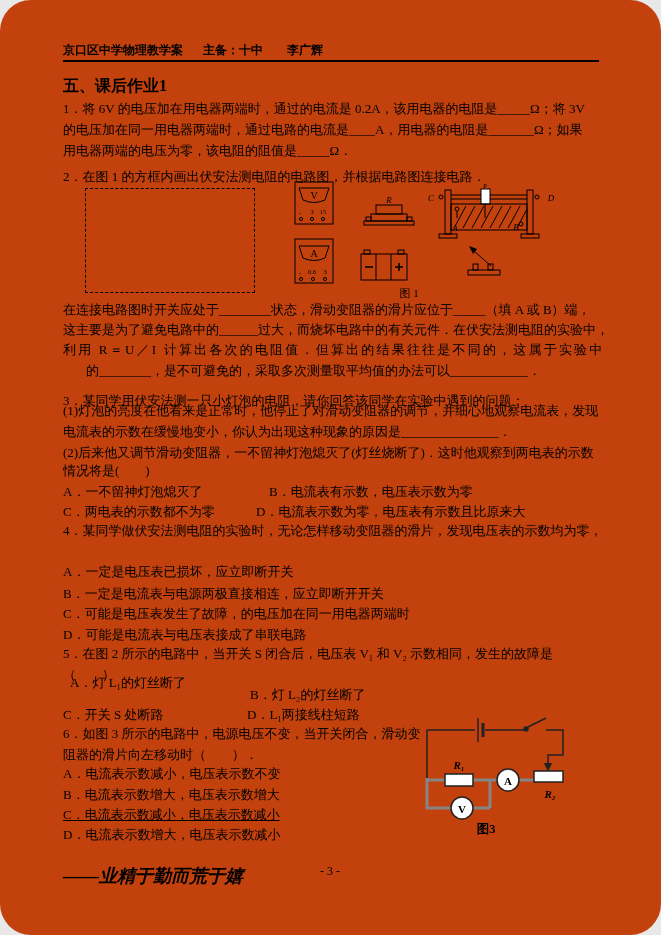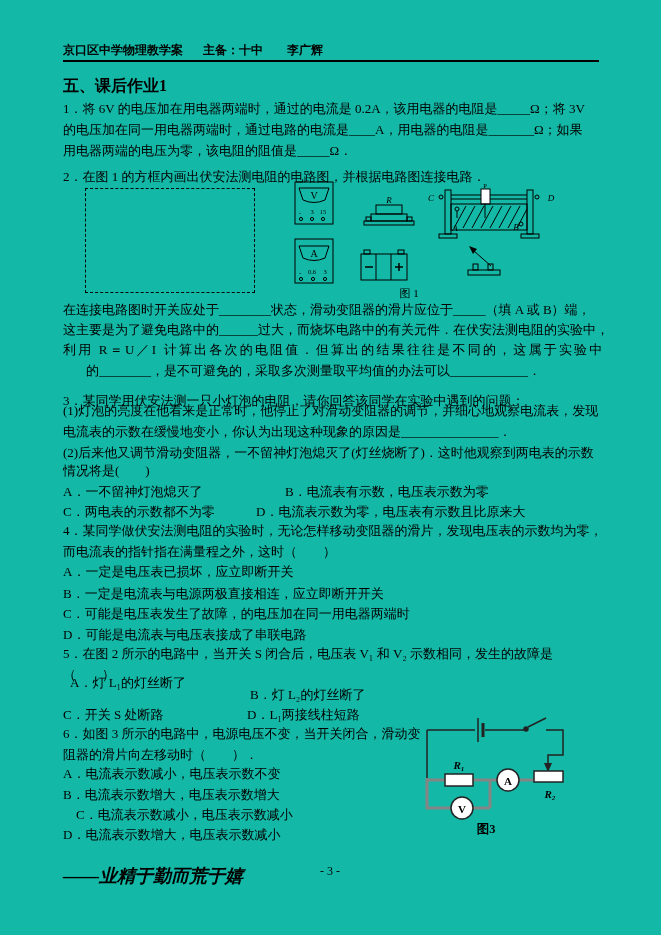--- a/index.html
+++ b/index.html
@@ -1,17 +1,17 @@
 <!DOCTYPE html>
 <html><head>
 <meta charset="utf-8">
 <style>
   html,body{margin:0;padding:0;background:#e8e8e8;}
-  .page{position:relative;width:661px;height:935px;background:#14b8a6;overflow:hidden;
-        font-family:"Liberation Serif","DejaVu Serif",serif;color:#000;}
+  .page{position:relative;width:661px;height:935px;background:#c2410c;overflow:hidden;
+        font-family:"Liberation Serif","DejaVu Serif",serif;color:#000;border-radius:31px;}
   .ln{position:absolute;font-size:13px;line-height:17px;white-space:nowrap;}
   .wide{letter-spacing:2.2px;}
   .hdr{position:absolute;font-size:12px;font-weight:bold;white-space:nowrap;}
   .rule{position:absolute;left:63px;top:60px;width:536px;height:0;border-top:2px solid #000;}
   .title{position:absolute;left:63px;top:76px;font-size:16px;font-weight:bold;}
   .dash{position:absolute;left:85px;top:188px;width:168px;height:103px;border:1.5px dashed #000;}
   .fig{position:absolute;}
   .foot{position:absolute;font-size:18px;font-weight:bold;white-space:nowrap;font-style:italic;}
   .pg{position:absolute;font-size:12px;}
   svg{display:block;}
@@ -135,43 +135,42 @@
   <div class="ln" style="left:63px;top:321px;">这主要是为了避免电路中的______过大，而烧坏电路中的有关元件．在伏安法测电阻的实验中，</div>
   <div class="ln wide" style="left:63px;top:341px;">利用 R＝U／I 计算出各次的电阻值．但算出的结果往往是不同的，这属于实验中</div>
   <div class="ln" style="left:63px;top:362px;padding-left:23px;">的________，是不可避免的，采取多次测量取平均值的办法可以____________．</div>
 
   <div class="ln" style="left:63px;top:392px;">3．某同学用伏安法测一只小灯泡的电阻，请你回答该同学在实验中遇到的问题：</div>
   <div class="ln" style="left:63px;top:402px;">(1)灯泡的亮度在他看来是正常时，他停止了对滑动变阻器的调节，并细心地观察电流表，发现</div>
   <div class="ln" style="left:63px;top:423px;">电流表的示数在缓慢地变小，你认为出现这种现象的原因是_______________．</div>
   <div class="ln" style="left:63px;top:444px;">(2)后来他又调节滑动变阻器，一不留神灯泡熄灭了(灯丝烧断了)．这时他观察到两电表的示数</div>
   <div class="ln" style="left:63px;top:462px;">情况将是(　　)</div>
   <div class="ln" style="left:63px;top:483px;">A．一不留神灯泡熄灭了</div>
-  <div class="ln" style="left:269px;top:483px;margin-left:16px;">B．电流表有示数，电压表示数为零</div>
+  <div class="ln" style="left:269px;top:483px;">B．电流表有示数，电压表示数为零</div>
   <div class="ln" style="left:63px;top:503px;">C．两电表的示数都不为零</div>
   <div class="ln" style="left:256px;top:503px;">D．电流表示数为零，电压表有示数且比原来大</div>
 
   <div class="ln" style="left:63px;top:522px;">4．某同学做伏安法测电阻的实验时，无论怎样移动变阻器的滑片，发现电压表的示数均为零，</div>
-  <div class="ln" style="left:63px;top:543px;">而电流表的指针指在满量程之外，这时（　　）</div>
   <div class="ln" style="left:63px;top:563px;">A．一定是电压表已损坏，应立即断开关</div>
   <div class="ln" style="left:63px;top:585px;">B．一定是电流表与电源两极直接相连，应立即断开开关</div>
   <div class="ln" style="left:63px;top:605px;">C．可能是电压表发生了故障，的电压加在同一用电器两端时</div>
   <div class="ln" style="left:63px;top:626px;">D．可能是电流表与电压表接成了串联电路</div>
 
   <div class="ln" style="left:63px;top:645px;">5．在图 2 所示的电路中，当开关 S 闭合后，电压表 V₁ 和 V₂ 示数相同，发生的故障是</div>
   <div class="ln" style="left:63px;top:666px;">（　　）</div>
   <div class="ln" style="left:63px;top:674px;margin-left:7px;">A．灯 L₁的灯丝断了</div>
   <div class="ln" style="left:250px;top:686px;">B．灯 L₂的灯丝断了</div>
   <div class="ln" style="left:63px;top:706px;">C．开关 S 处断路</div>
   <div class="ln" style="left:247px;top:706px;">D．L₁两接线柱短路</div>
 
   <div class="ln" style="left:63px;top:725px;">6．如图 3 所示的电路中，电源电压不变，当开关闭合，滑动变</div>
   <div class="ln" style="left:63px;top:746px;">阻器的滑片向左移动时（　　）．</div>
   <div class="ln" style="left:63px;top:765px;">A．电流表示数减小，电压表示数不变</div>
   <div class="ln" style="left:63px;top:786px;">B．电流表示数增大，电压表示数增大</div>
-  <div class="ln" style="left:76px;top:806px;">C．电流表示数减小，电压表示数减小</div>
+  <div class="ln" style="left:63px;top:806px;text-decoration:underline;">C．电流表示数减小，电压表示数减小</div>
   <div class="ln" style="left:63px;top:826px;">D．电流表示数增大，电压表示数减小</div>
 
   <div class="fig" style="left:420px;top:712px;">
     <svg width="222" height="128" viewBox="0 0 222 128" fill="none">
       <g stroke="#222" stroke-width="1.5">
         <path d="M7 18 H55"></path>
         <line x1="58" y1="6" x2="58" y2="30"></line>
         <line x1="63" y1="11" x2="63" y2="25" stroke-width="3"></line>
         <path d="M65 18 H104"></path>
         <circle cx="106" cy="17" r="2" fill="#222"></circle>

